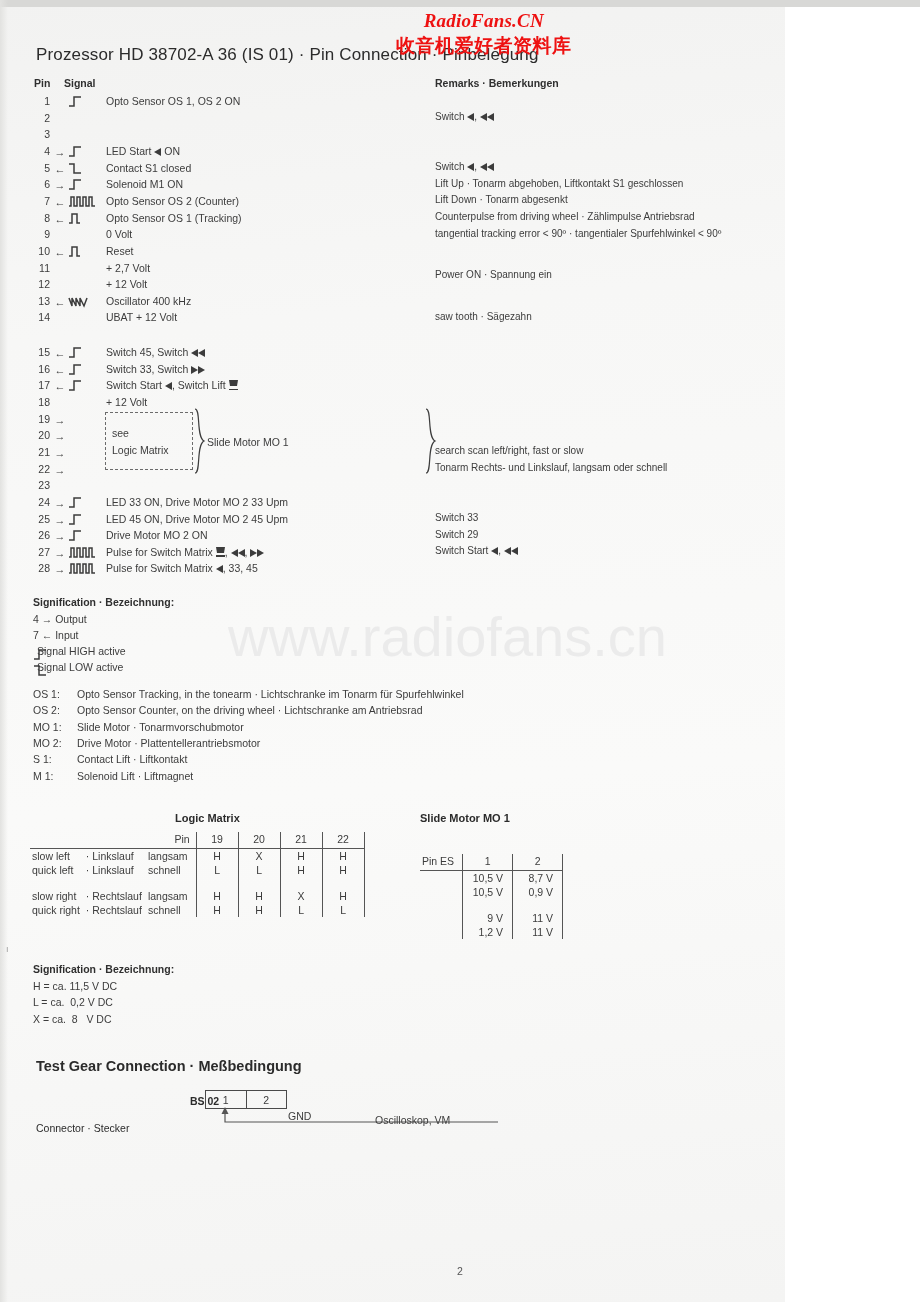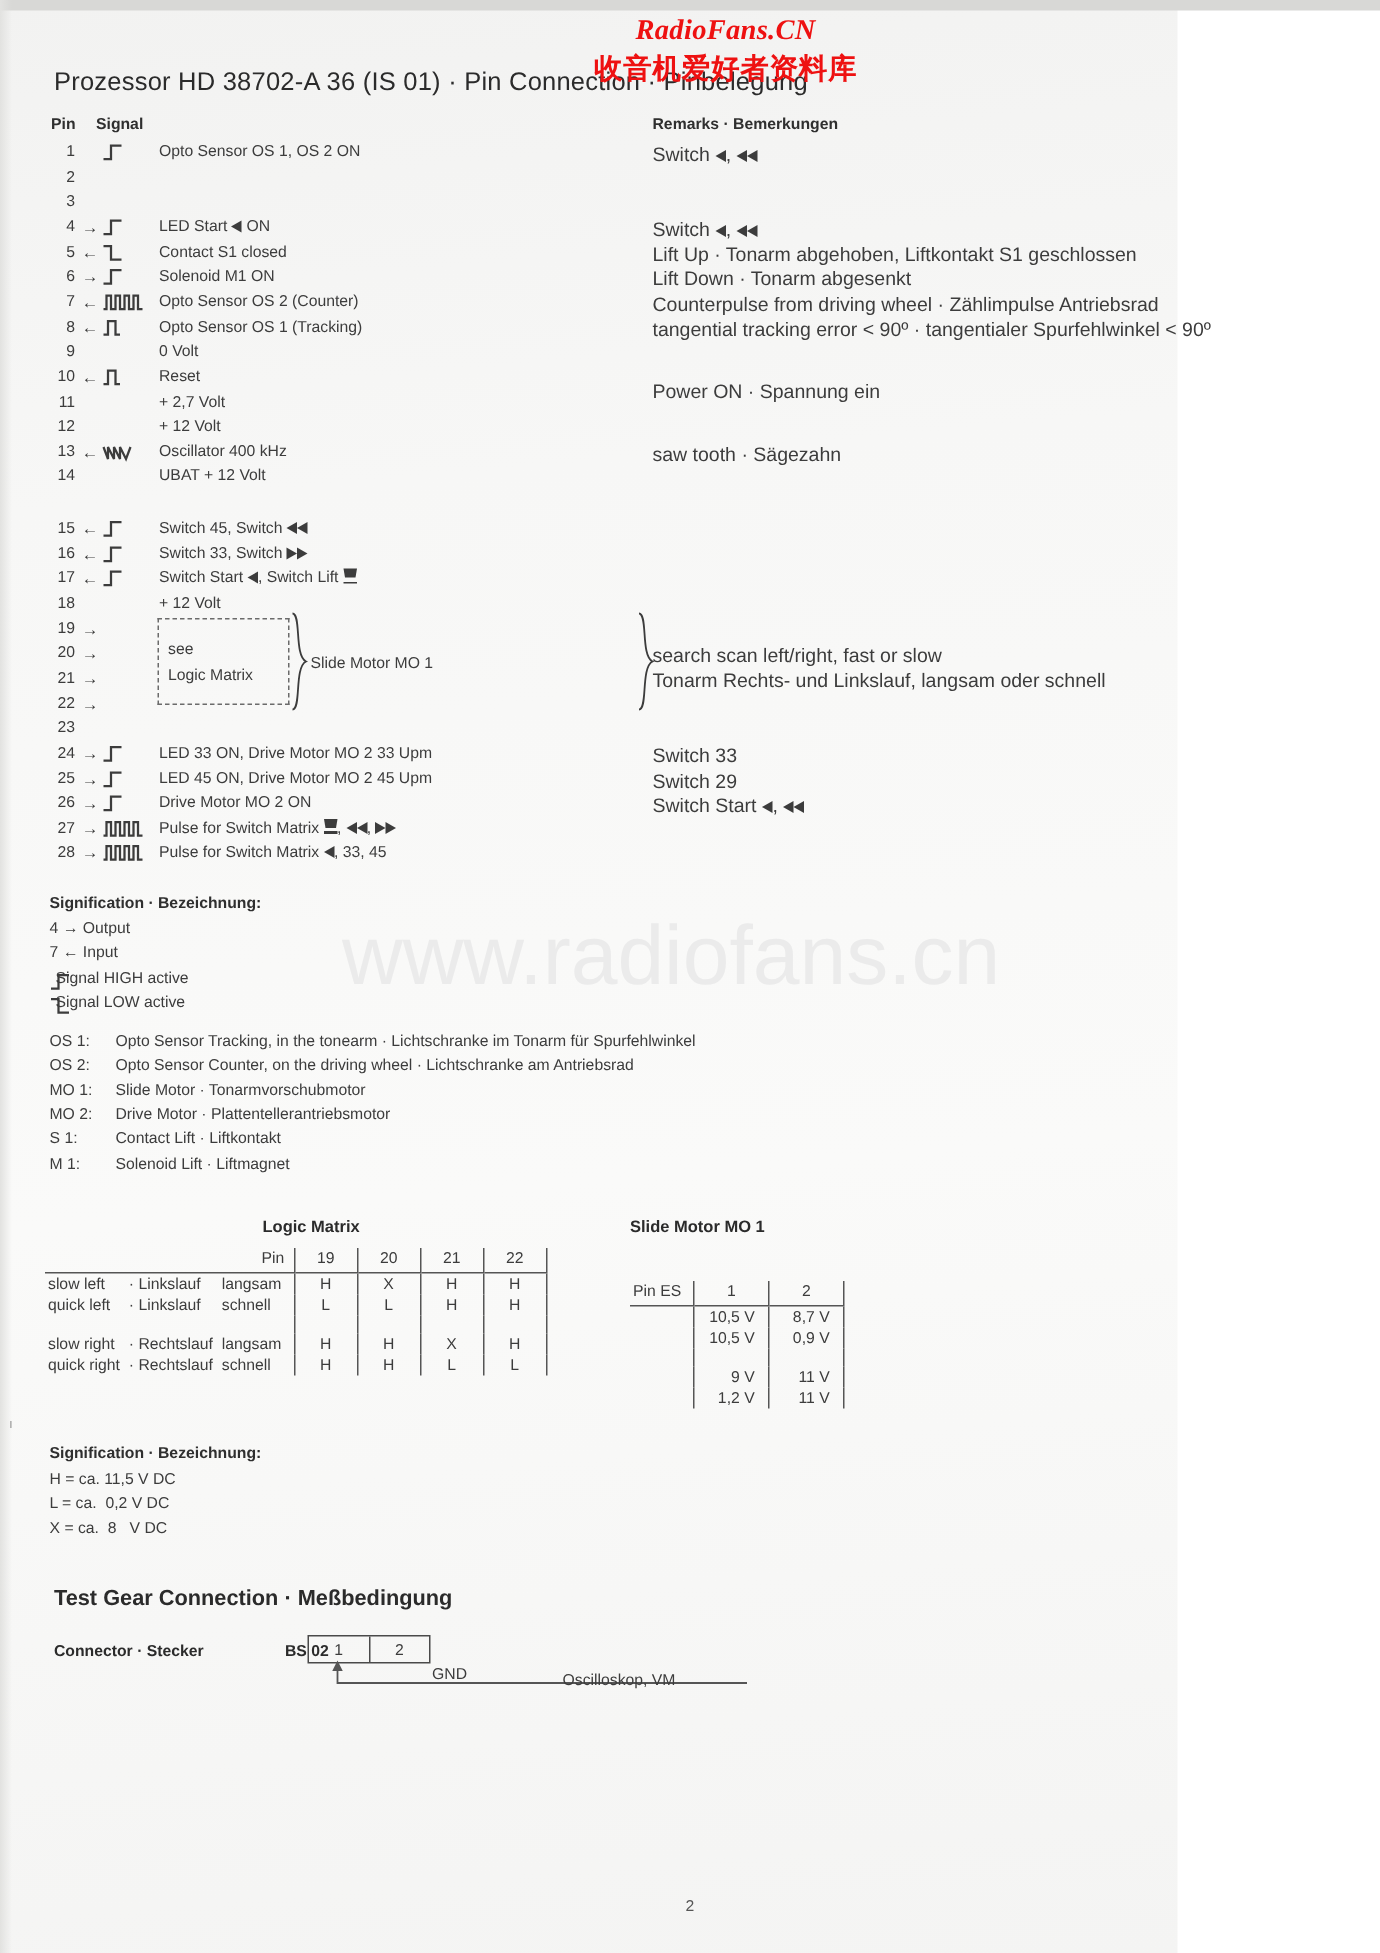--- a/index.html
+++ b/index.html
@@ -71,21 +71,21 @@
     position: absolute; left: 23px; width: 14px; text-align: center;
     font-size: 11px; color: #3c3c3c; line-height: 14px;
   }
   .pinrow .wave {
     position: absolute; left: 38px; width: 36px; height: 14px;
   }
   .pinrow .txt {
     position: absolute; left: 76px; font-size: 10.5px; color: #3c3c3c;
   }
   .remark {
-    position: absolute; left: 435px; font-size: 13px; color: #3c3c3c; white-space: nowrap;
+    position: absolute; left: 435px; font-size: 10px; color: #3c3c3c; white-space: nowrap; margin-top: 16px;
   }
 
   svg.w { display: block; overflow: visible; }
   svg.w path, svg.w polyline { fill: none; stroke: #3c3c3c; stroke-width: 1.5; }
 
   .tri-l, .tri-r { display: inline-block; width: 0; height: 0; vertical-align: -1px; }
   .tri-l { border-top: 4.5px solid transparent; border-bottom: 4.5px solid transparent; border-right: 7px solid #3c3c3c; }
   .tri-r { border-top: 4.5px solid transparent; border-bottom: 4.5px solid transparent; border-left: 7px solid #3c3c3c; }
   .lift-glyph {
     display: inline-block; width: 9px; height: 10px; vertical-align: -1px; position: relative;
@@ -144,21 +144,21 @@
   #slide-motor th.v { text-align: center; padding-right: 7px; }
   #slide-motor tr.hdr th, #slide-motor tr.hdr td { border-bottom: 1px solid #555; padding-bottom: 3px; }
   #slide-motor tr.spacer td { height: 12px; }
   #slide-motor td.endcap, #slide-motor th.endcap { width: 0; padding: 0; border-left: 1px solid #555; }
 
   
   h2.sub {
     position: absolute; left: 36px; top: 1058px;
     font-size: 14.5px; font-weight: bold; color: #2b2b2b;
   }
-  #conn-label { position: absolute; left: 36px; top: 1095px; font-size: 10.5px; font-weight: bold; color: #2b2b2b; }
+  #conn-label { position: absolute; left: 36px; top: 1122px; font-size: 10.5px; font-weight: normal; color: #2b2b2b; }
   #conn-bs { position: absolute; left: 166px; top: 1095px; font-size: 10.5px; font-weight: bold; color: #2b2b2b; padding-left: 24px; }
   #conn-box { position: absolute; left: 205px; top: 1090px; width: 82px; height: 19px; border: 1.2px solid #4a4a4a; display: flex; }
   #conn-box .cell { flex: 1; display: flex; align-items: center; justify-content: center; font-size: 10.5px; color: #3c3c3c; }
   #conn-box .cell + .cell { border-left: 1.2px solid #4a4a4a; }
   #gnd-label { position: absolute; left: 288px; top: 1110px; font-size: 10.5px; color: #3c3c3c; }
   #scope-label { position: absolute; left: 375px; top: 1114px; font-size: 10.5px; color: #3c3c3c; }
   #wire { position: absolute; left: 198px; top: 1100px; }
   #wire path, #wire polyline { fill: none; stroke: #555; stroke-width: 1.2; }
   #wire polygon { fill: #555; }
 

